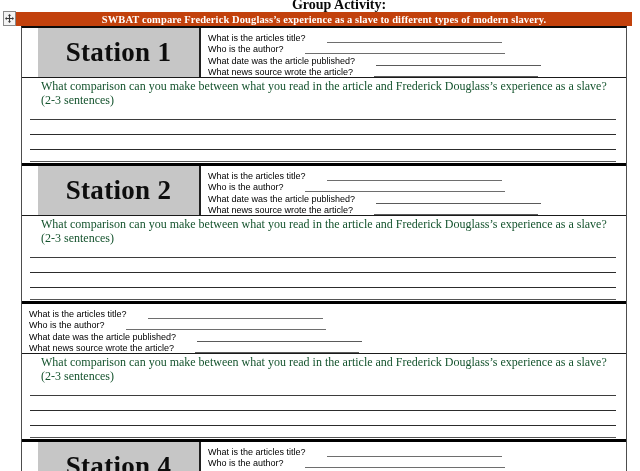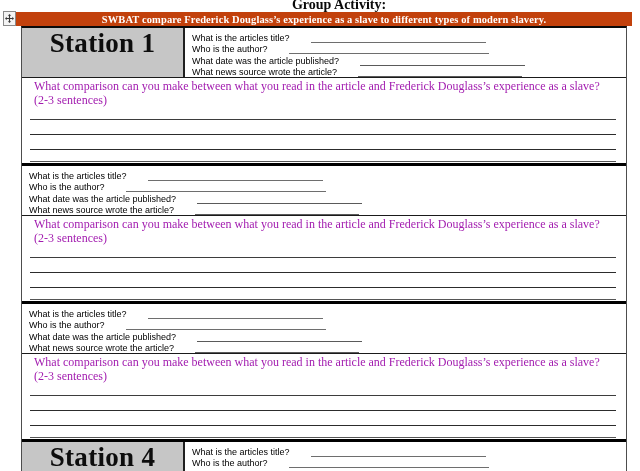--- a/index.html
+++ b/index.html
@@ -27,21 +27,21 @@
     position:absolute;left:21px;top:26px;width:606px;box-sizing:border-box;
     border-top:2px solid #0a0a0a;border-left:1px solid #4d4d4d;border-right:1px solid #4d4d4d;
     background:#fff;
   }
   .header-row{
     display:flex;height:50px;box-sizing:border-box;border-bottom:1px solid #1a1a1a;
   }
   .station-cell{
     width:163px;min-width:163px;box-sizing:border-box;background:#c6c6c6;
     border-right:2px solid #1f1f1f;
-    display:flex;justify-content:center;
+    display:flex;align-items:center;justify-content:center;margin-left:16px;
   }
   .station-label{
     font:bold 27px "Liberation Serif",serif;color:#0d0d0d;letter-spacing:0.3px;
   }
   .questions-cell{
     flex:1;box-sizing:border-box;padding:3px 4px 0 7px;overflow:hidden;
   }
   .q-row{
     display:flex;align-items:flex-end;height:11.6px;white-space:nowrap;
     font:9px "Liberation Sans",sans-serif;color:#000;gap:17px;
@@ -53,21 +53,21 @@
   }
   .q-line.w1{width:175px;}
   .q-line.w2{width:200px;}
   .q-line.w3{width:165px;border-bottom-color:#5a5a5a;}
   .q-line.w4{width:164px;border-bottom-color:#5a5a5a;}
   .comparison-row{
     position:relative;height:87px;box-sizing:border-box;
     border-bottom:3px solid #000;
   }
   .comparison-prompt{
-    margin:1px 16px 0 12px;font:12px "Liberation Serif",serif;line-height:1.18;color:#a21caf;
+    margin:1px 16px 0 19px;font:12px "Liberation Serif",serif;line-height:1.18;color:#14532d;
   }
   .wline{
     position:absolute;left:8px;right:10px;height:0;border-top:1px solid #3d3d3d;
   }
   .wline.l1{top:40px;}
   .wline.l2{top:55px;border-top-color:#2c2c2c;}
   .wline.l3{top:70px;border-top-color:#2c2c2c;}
   .wline.l4{top:82px;border-top-color:#555;}
 </style>
 </head>
@@ -114,20 +114,23 @@
     </div>
     <div class="comparison-row">
       <p class="comparison-prompt">What comparison can you make between what you read in the article and Frederick Douglass’s experience as a slave? (2-3 sentences)</p>
       <div class="wline l1"></div>
       <div class="wline l2"></div>
       <div class="wline l3"></div>
       <div class="wline l4"></div>
     </div>
 
     <div class="header-row">
+      <div class="station-cell">
+        <span class="station-label">Station 2</span>
+      </div>
       <div class="questions-cell">
         <div class="q-row">
             <span class="q-label">What is the articles title?</span>
             <span class="q-line w1"></span>
           </div>
         <div class="q-row">
             <span class="q-label">Who is the author?</span>
             <span class="q-line w2"></span>
           </div>
         <div class="q-row">

